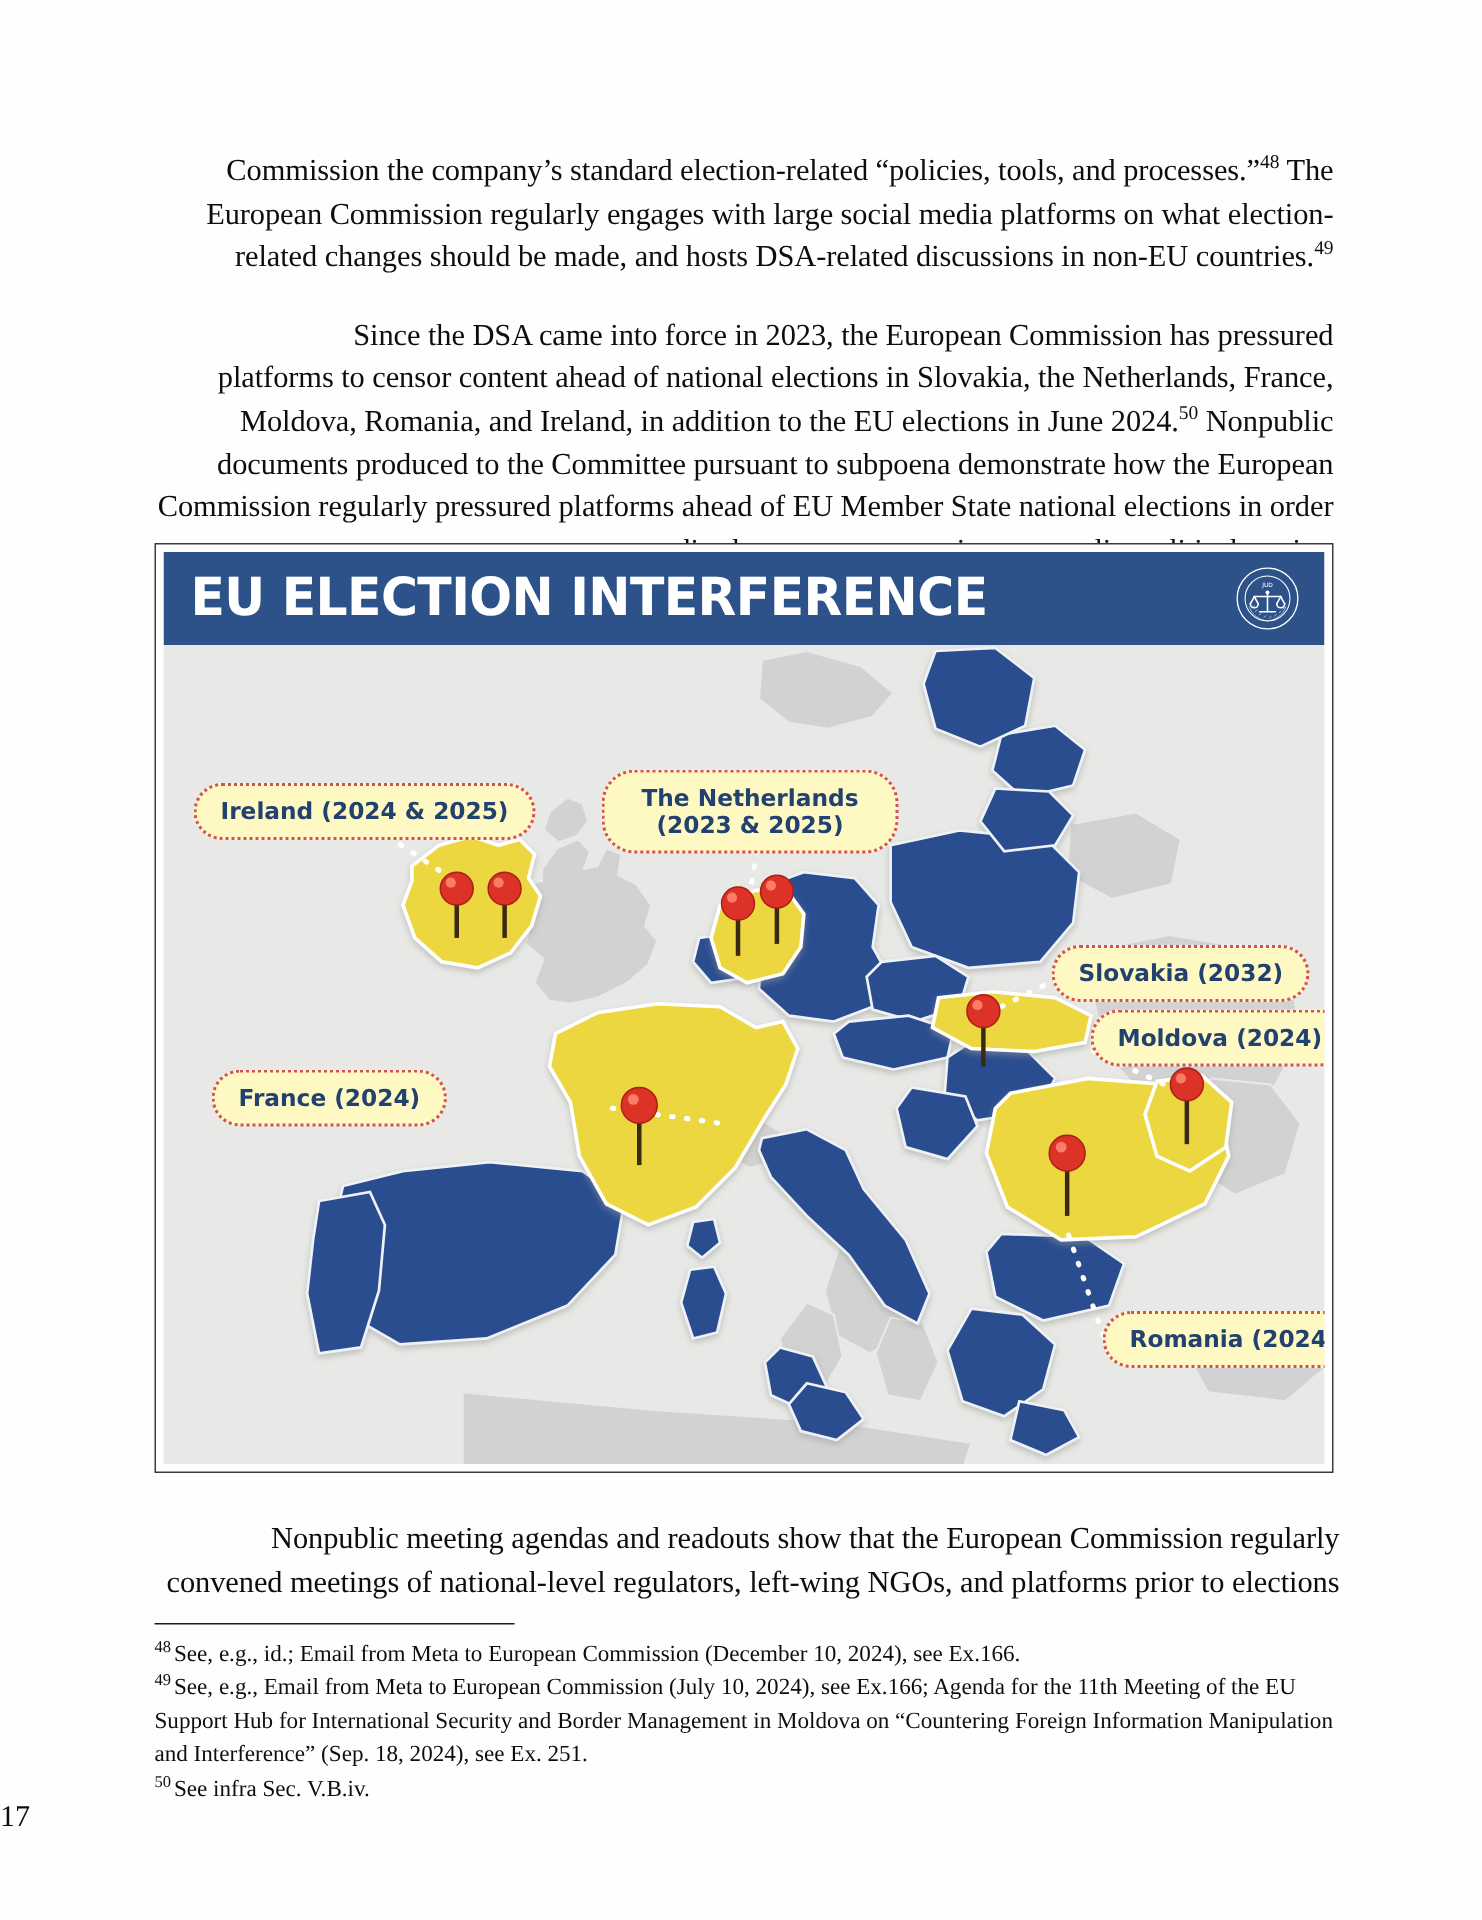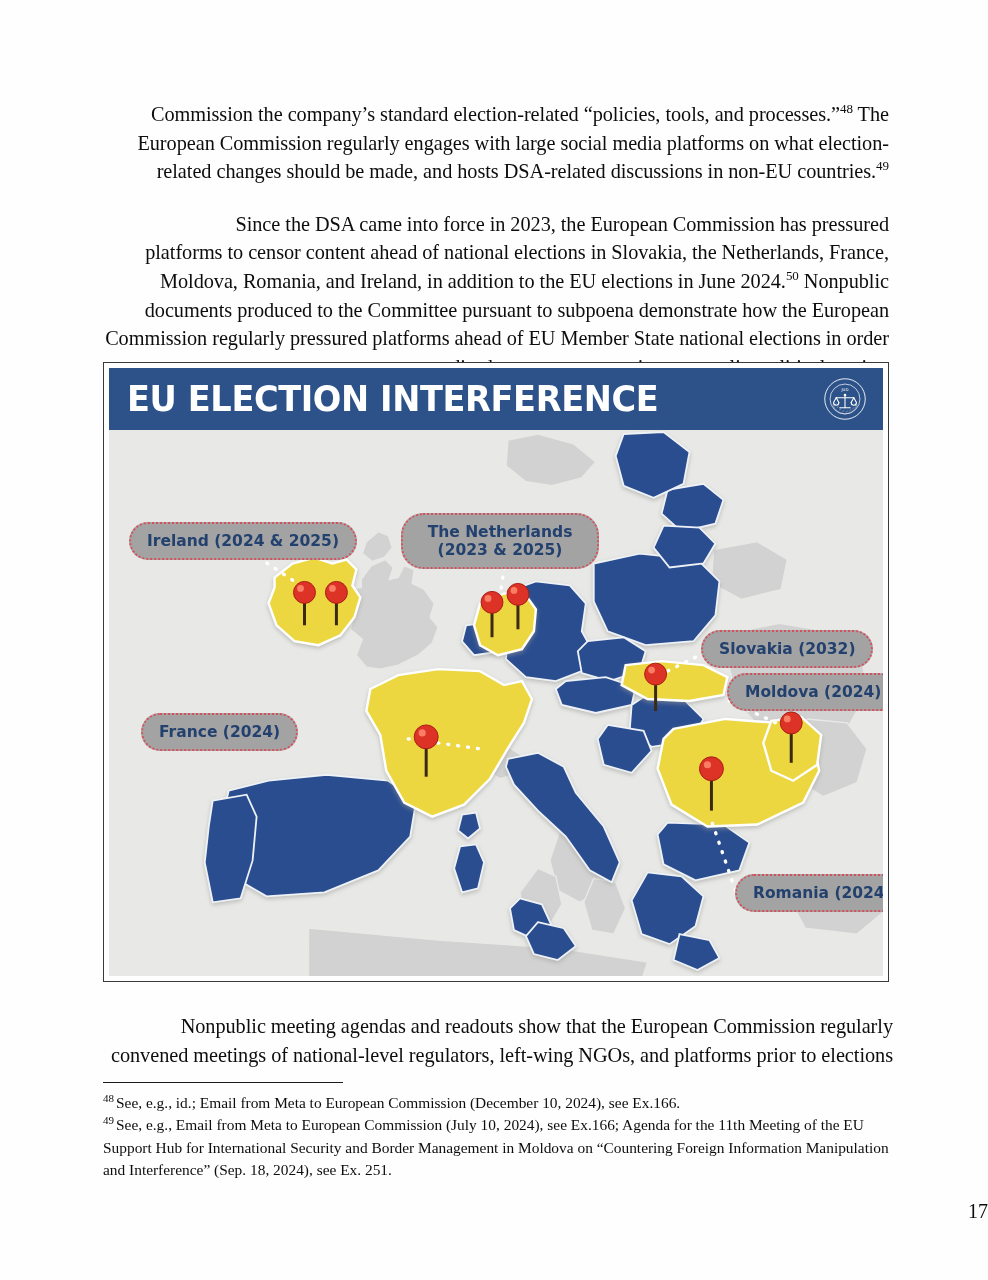--- a/index.html
+++ b/index.html
@@ -93,21 +93,21 @@
     position: absolute;
     left: 0; top: 62px; right: 0; bottom: 0;
     background: #e8e8e6;
     overflow: hidden;
   }
   .map-svg { position: absolute; left:0; top:0; width:100%; height:100%; }
 
   
   .callout {
     position: absolute;
-    background: #a3a3a3;
+    background: #fef9c3;
     border: 2.2px dotted #d4515c;
     border-radius: 22px;
     color: #23416e;
     font-family: "DejaVu Sans", "Liberation Sans", sans-serif;
     font-weight: bold;
     font-size: 15.5px;
     line-height: 18px;
     text-align: center;
     padding: 8px 16px;
     white-space: nowrap;
@@ -145,21 +145,21 @@
     vertical-align: super;
     line-height: 0;
     margin-right: 2px;
   }
   .it { }
 
   .page-number {
     position: absolute;
     left: 0; right: 0;
     top: 1200px;
-    text-align: right;
+    text-align: left;
     font-size: 20px;
   }
 </style>
 </head>
 <body>
 
 <div class="page">
 
   <div class="content">
     <p class="body-text" id="para-1"><span>Commission the company’s standard election-related “policies, tools, and processes.”</span><sup class="fn">48</sup><span> The European Commission regularly engages with large social media platforms on what election-related changes should be made, and hosts DSA-related discussions in non-EU countries.</span><sup class="fn">49</sup></p>
@@ -356,16 +356,17 @@
   </div>
 
   <div style="position:absolute; left:103px; top:1012px; width:790px;">
     <p class="body-text indent" id="para-3"><span>Nonpublic meeting agendas and readouts show that the European Commission regularly convened meetings of national-level regulators, left-wing NGOs, and platforms prior to elections</span></p>
   </div>
 
   <div class="footnote-rule"></div>
   <div class="footnotes" id="footnotes">
       <p><sup>48</sup><span class="it">See, e.g., id.</span><span>; Email from Meta to European Commission (December 10, 2024), </span><span class="it">see</span><span> Ex.166.</span></p>
       <p><sup>49</sup><span class="it">See, e.g.,</span><span> Email from Meta to European Commission (July 10, 2024), </span><span class="it">see</span><span> Ex.166; Agenda for the </span><span class="it">11th Meeting of the EU Support Hub for International Security and Border Management in Moldova on “Countering Foreign Information Manipulation and Interference”</span><span> (Sep. 18, 2024), </span><span class="it">see</span><span> Ex. 251.</span></p>
+      <p><sup>50</sup><span class="it">See infra</span><span> Sec. V.B.iv.</span></p>
     </div>
 
   <div class="page-number">17</div>
 </div>
 
 </body></html>

